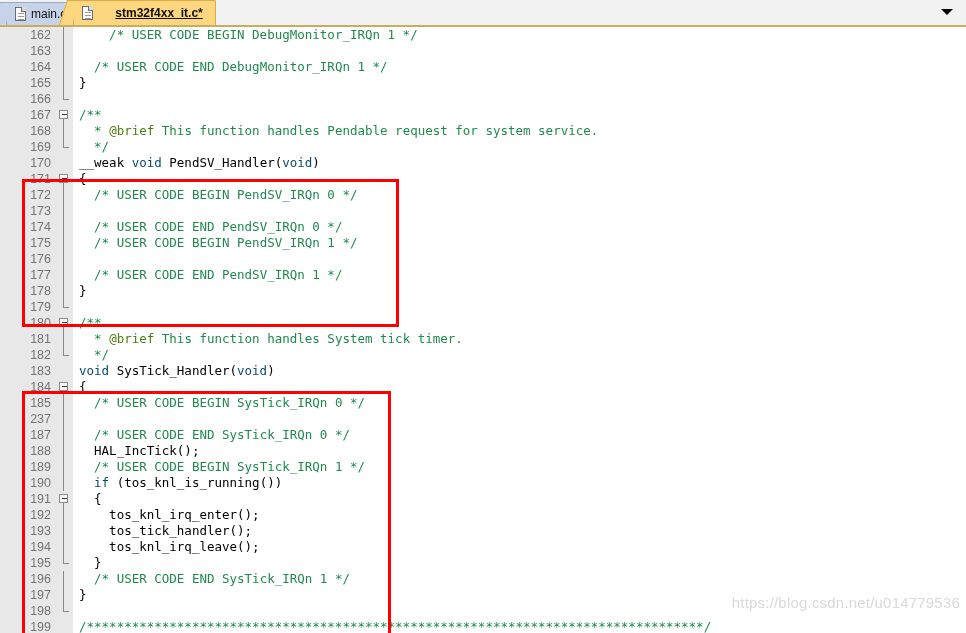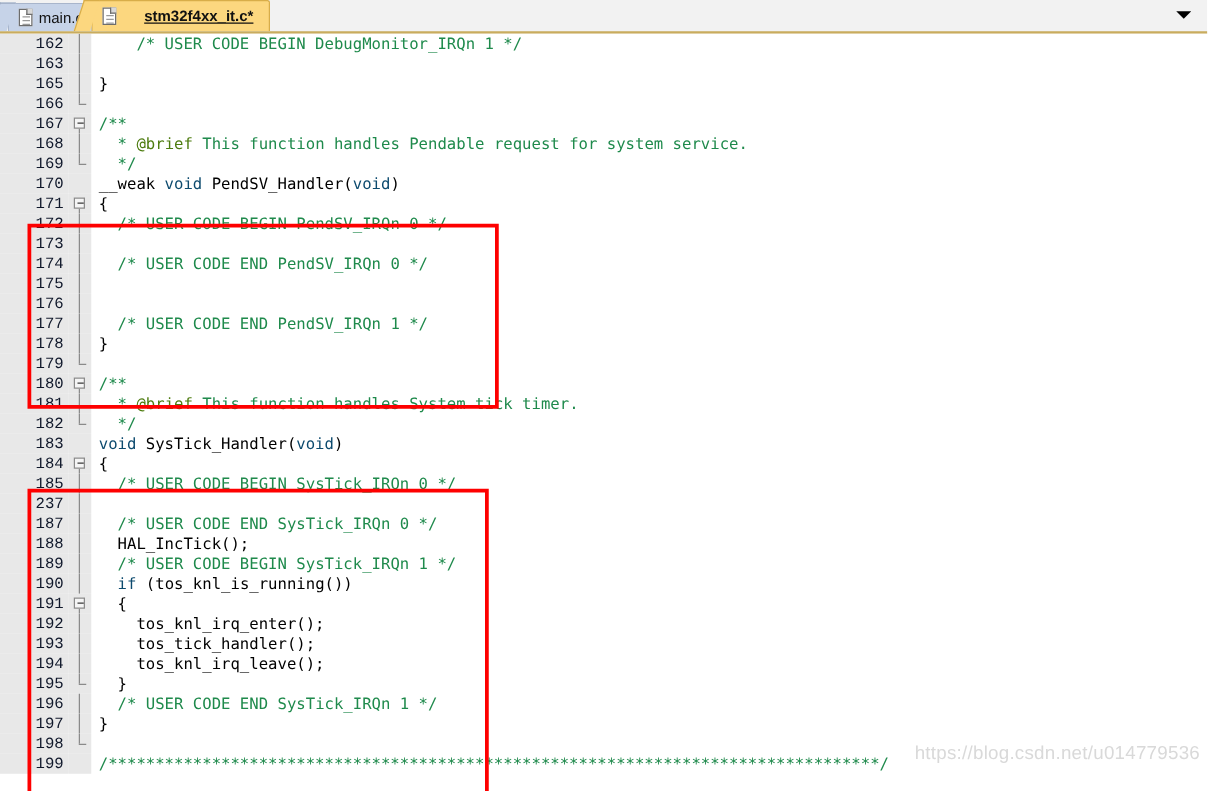--- a/index.html
+++ b/index.html
@@ -156,24 +156,24 @@
     height: 16px;
     display: flex;
     align-items: stretch;
     white-space: pre;
   }
 
   .lineno {
     width: 55px;
     flex: none;
     background: #e8e8e8;
-    color: #0f172a;
+    color: #737373;
     text-align: right;
     padding-right: 4px;
-    font-family: Liberation Mono, monospace;
+    font-family: Liberation Sans, sans-serif;
     font-size: 12.5px;
     line-height: 16px;
     user-select: none;
   }
 
   .fold {
     width: 18px;
     flex: none;
     background: #e8e8e8;
     position: relative;
@@ -281,31 +281,32 @@
     <div class="tabbar-spacer"></div>
     <div class="tab-menu-btn">
       <span class="chevron-down"></span>
     </div>
   </div>
 
   <div class="editor">
     <div class="code-area" id="code-area">
         <div class="row"><div class="lineno">162</div><div class="fold fg-line"></div><div class="code"><span class="pln">    </span><span class="cmt">/* USER CODE BEGIN DebugMonitor_IRQn 1 */</span></div></div>
         <div class="row"><div class="lineno">163</div><div class="fold fg-line"></div><div class="code">&nbsp;</div></div>
+        <div class="row"><div class="lineno">164</div><div class="fold fg-line"></div><div class="code"><span class="pln">  </span><span class="cmt">/* USER CODE END DebugMonitor_IRQn 1 */</span></div></div>
         <div class="row"><div class="lineno">165</div><div class="fold fg-line"></div><div class="code"><span class="pln">}</span></div></div>
         <div class="row"><div class="lineno">166</div><div class="fold fg-end"></div><div class="code">&nbsp;</div></div>
         <div class="row"><div class="lineno">167</div><div class="fold"><span class="fg-box"></span><span class="fg-box-tail"></span></div><div class="code"><span class="cmt">/**</span></div></div>
         <div class="row"><div class="lineno">168</div><div class="fold fg-line"></div><div class="code"><span class="pln">  </span><span class="cmt">* </span><span class="tag">@brief</span><span class="cmt"> This function handles Pendable request for system service.</span></div></div>
         <div class="row"><div class="lineno">169</div><div class="fold fg-end"></div><div class="code"><span class="pln">  </span><span class="cmt">*/</span></div></div>
         <div class="row"><div class="lineno">170</div><div class="fold"></div><div class="code"><span class="pln">__weak </span><span class="kw">void</span><span class="pln"> PendSV_Handler(</span><span class="kw">void</span><span class="pln">)</span></div></div>
         <div class="row"><div class="lineno">171</div><div class="fold"><span class="fg-box"></span><span class="fg-box-tail"></span></div><div class="code"><span class="pln">{</span></div></div>
         <div class="row"><div class="lineno">172</div><div class="fold fg-line"></div><div class="code"><span class="pln">  </span><span class="cmt">/* USER CODE BEGIN PendSV_IRQn 0 */</span></div></div>
         <div class="row"><div class="lineno">173</div><div class="fold fg-line"></div><div class="code">&nbsp;</div></div>
         <div class="row"><div class="lineno">174</div><div class="fold fg-line"></div><div class="code"><span class="pln">  </span><span class="cmt">/* USER CODE END PendSV_IRQn 0 */</span></div></div>
-        <div class="row"><div class="lineno">175</div><div class="fold fg-line"></div><div class="code"><span class="pln">  </span></div></div>
+        <div class="row"><div class="lineno">175</div><div class="fold fg-line"></div><div class="code"><span class="pln">  </span><span class="cmt">/* USER CODE BEGIN PendSV_IRQn 1 */</span></div></div>
         <div class="row"><div class="lineno">176</div><div class="fold fg-line"></div><div class="code">&nbsp;</div></div>
         <div class="row"><div class="lineno">177</div><div class="fold fg-line"></div><div class="code"><span class="pln">  </span><span class="cmt">/* USER CODE END PendSV_IRQn 1 */</span></div></div>
         <div class="row"><div class="lineno">178</div><div class="fold fg-line"></div><div class="code"><span class="pln">}</span></div></div>
         <div class="row"><div class="lineno">179</div><div class="fold fg-end"></div><div class="code">&nbsp;</div></div>
         <div class="row"><div class="lineno">180</div><div class="fold"><span class="fg-box"></span><span class="fg-box-tail"></span></div><div class="code"><span class="cmt">/**</span></div></div>
         <div class="row"><div class="lineno">181</div><div class="fold fg-line"></div><div class="code"><span class="pln">  </span><span class="cmt">* </span><span class="tag">@brief</span><span class="cmt"> This function handles System tick timer.</span></div></div>
         <div class="row"><div class="lineno">182</div><div class="fold fg-end"></div><div class="code"><span class="pln">  </span><span class="cmt">*/</span></div></div>
         <div class="row"><div class="lineno">183</div><div class="fold"></div><div class="code"><span class="kw">void</span><span class="pln"> SysTick_Handler(</span><span class="kw">void</span><span class="pln">)</span></div></div>
         <div class="row"><div class="lineno">184</div><div class="fold"><span class="fg-box"></span><span class="fg-box-tail"></span></div><div class="code"><span class="pln">{</span></div></div>
         <div class="row"><div class="lineno">185</div><div class="fold fg-line"></div><div class="code"><span class="pln">  </span><span class="cmt">/* USER CODE BEGIN SysTick_IRQn 0 */</span></div></div>

